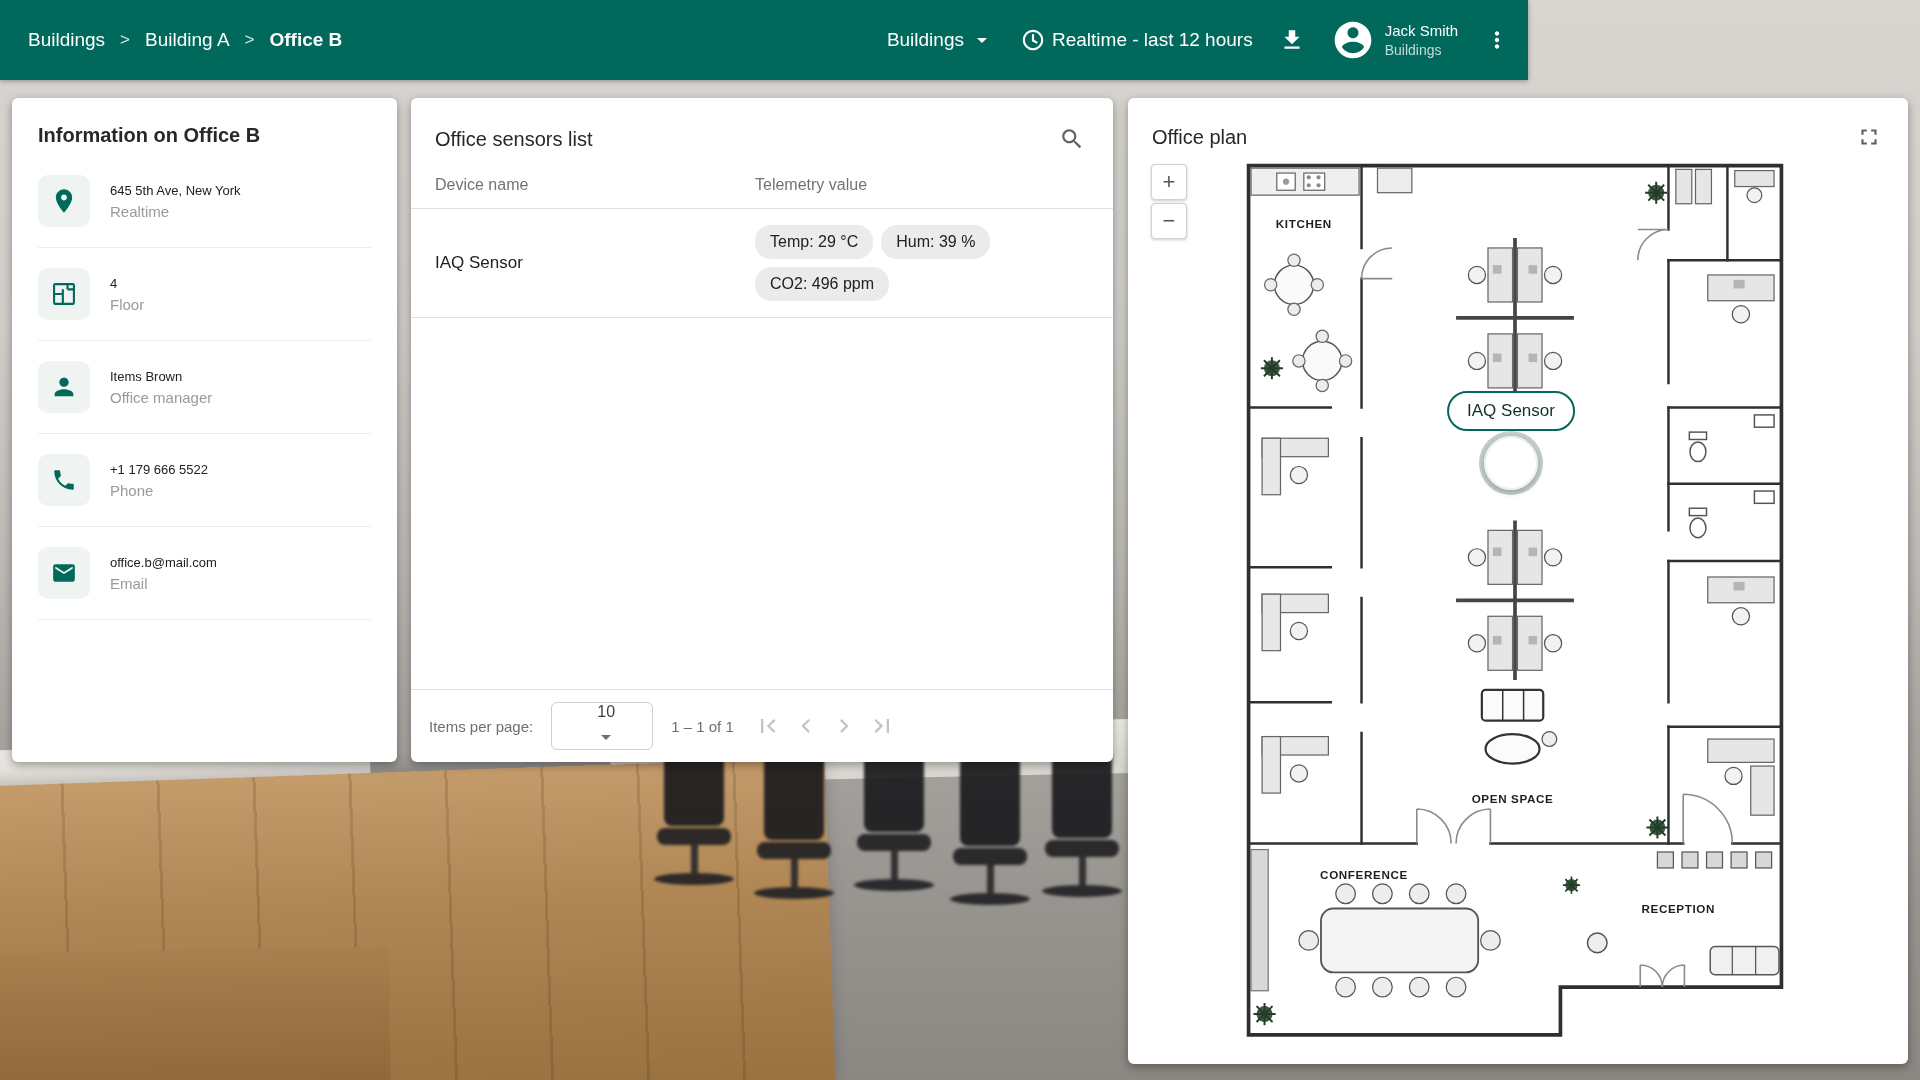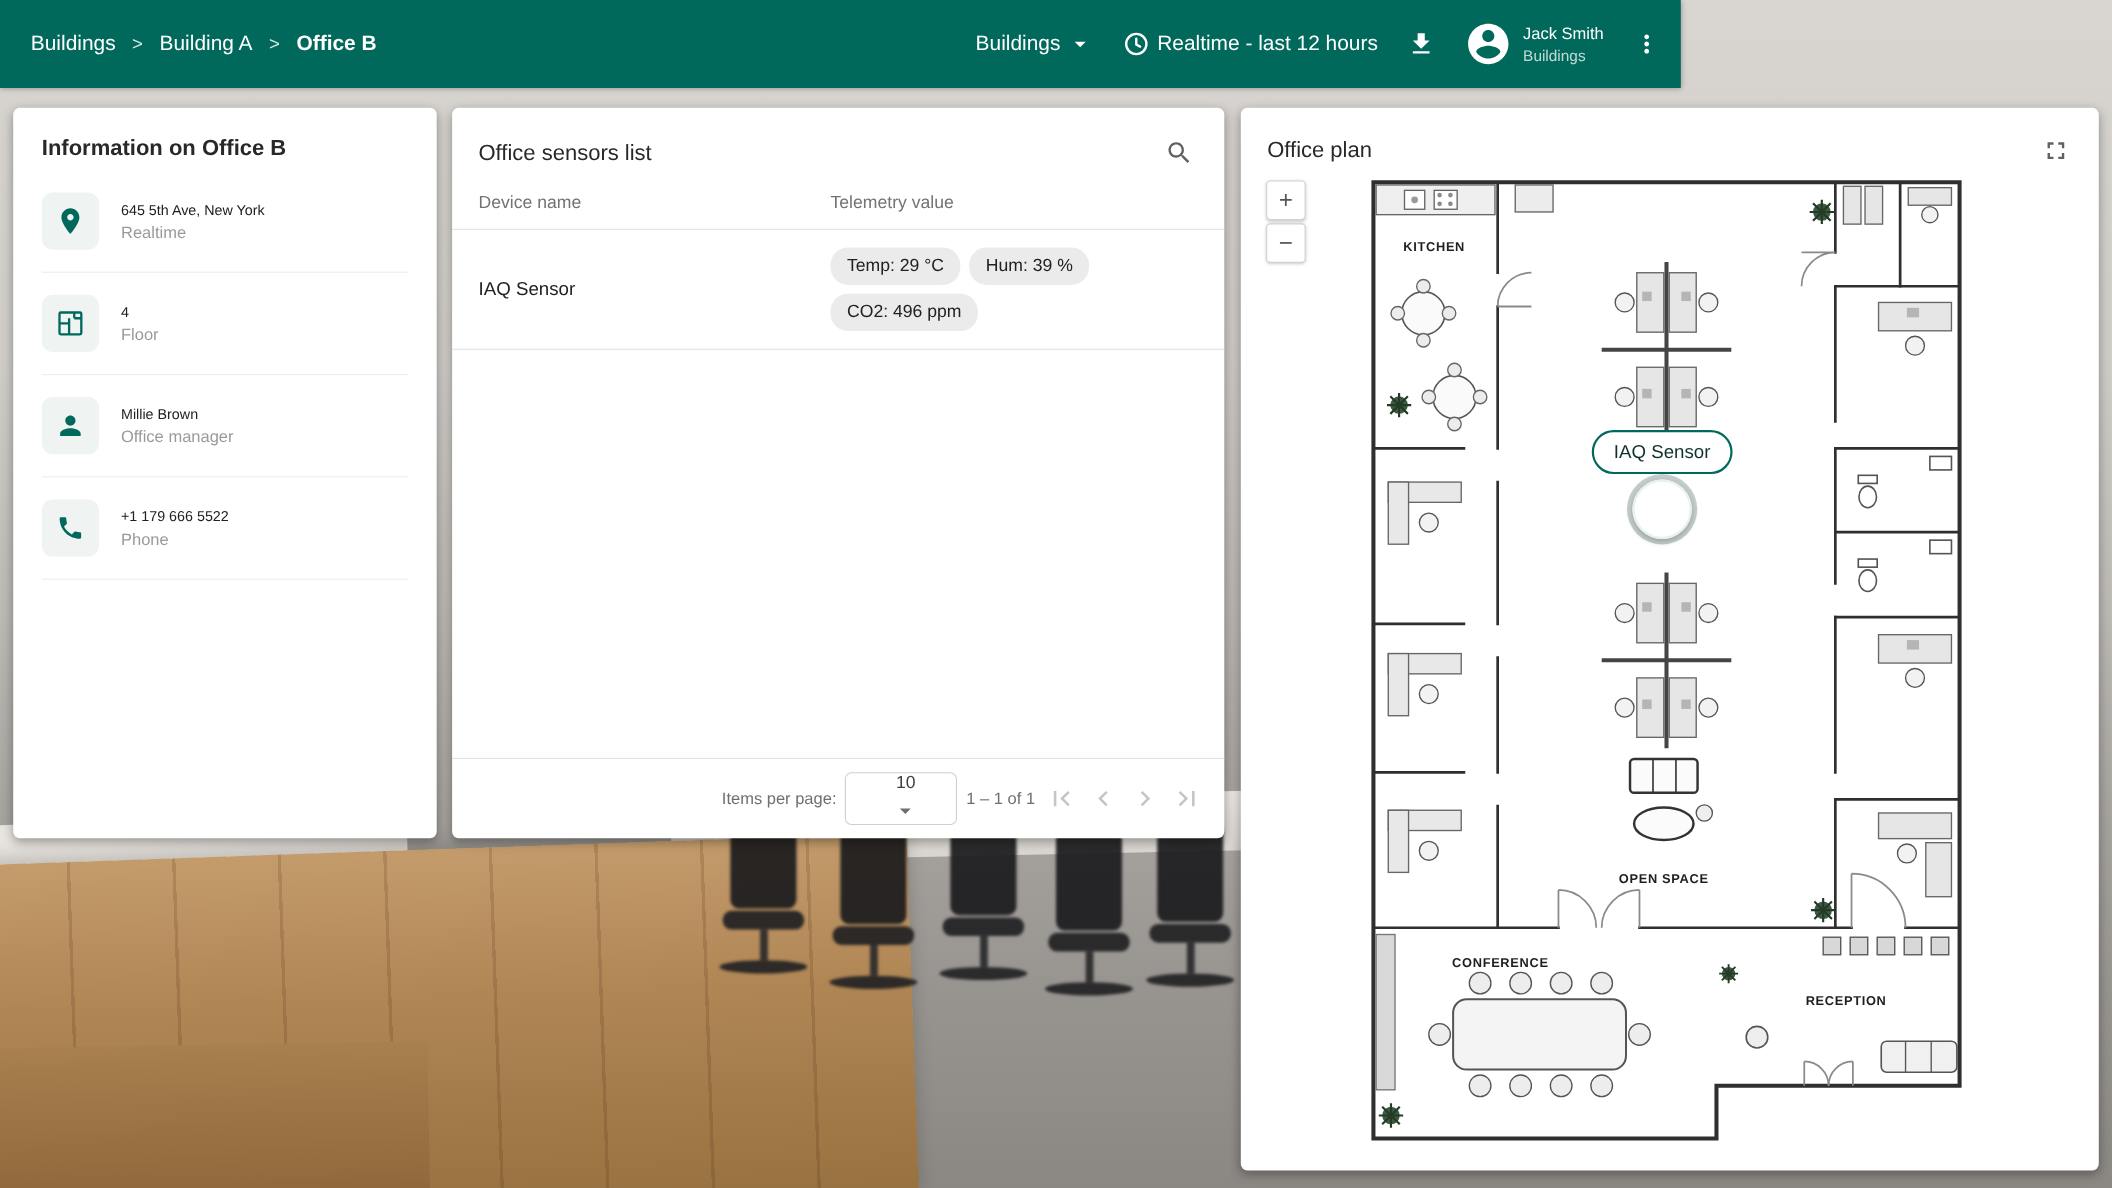--- a/index.html
+++ b/index.html
@@ -66,21 +66,21 @@
   .icon-only-btn { background:none; border:none; color:#616161; cursor:pointer; padding:4px; line-height:0; }
   .table-header { display:grid; grid-template-columns:320px 1fr; padding:12px 24px 14px;
         border-bottom:1px solid #e0e0e0; color:#737373; font-size:16px; }
   .table-row { display:grid; grid-template-columns:320px 1fr; padding:16px 24px;
         border-bottom:1px solid #e0e0e0; align-items:center; cursor:pointer; }
   .device-name { font-size:17px; color:#212121; }
   .chips { display:flex; flex-wrap:wrap; gap:8px; max-width:300px; }
   .chip { background:#ebebeb; border-radius:16px; padding:8px 15px; font-size:16px;
         color:#212121; white-space:nowrap; }
   .table-spacer { flex:1; }
-  .table-footer { display:flex; align-items:center; justify-content:flex-end; gap:8px;
+  .table-footer { display:flex; align-items:center; justify-content:flex-start; gap:18px;
         padding:12px 18px; border-top:1px solid #e0e0e0; color:#6f6f6f; font-size:15px; }
   .page-select { display:flex; align-items:center; justify-content:space-between; width:102px; height:48px;
         border:1px solid #cfcfcf; border-radius:6px; padding:0 8px 0 16px; color:#3f3f3f;
         font-size:16px; cursor:pointer; background:#fff;flex-direction:column; }
   .pager { display:flex; align-items:center; gap:6px; }
   .pager button { background:none; border:none; color:#c5c5c5; padding:2px; cursor:pointer; line-height:0; }
 
   
   .plan-card { left:1128px; top:98px; width:780px; height:966px; }
   .plan-head { display:flex; align-items:center; justify-content:space-between;
@@ -220,37 +220,48 @@
         </div>
       </div>
 
       <div class="info-row">
         <div class="info-icon">
           <svg width="28" height="28" viewBox="0 0 24 24" fill="currentColor">
               <path d="M12 12c2.21 0 4-1.79 4-4s-1.79-4-4-4-4 1.79-4 4 1.79 4 4 4zm0 2c-2.67 0-8 1.34-8 4v2h16v-2c0-2.66-5.33-4-8-4z"></path>
             </svg>
         </div>
         <div class="info-text">
-          <div class="info-value">Millie Brown</div>
+          <div class="info-value">Items Brown</div>
           <div class="info-label">Office manager</div>
         </div>
       </div>
 
       <div class="info-row">
         <div class="info-icon">
           <svg width="26" height="26" viewBox="0 0 24 24" fill="currentColor">
               <path d="M6.62 10.79c1.44 2.83 3.76 5.14 6.59 6.59l2.2-2.2c.27-.27.67-.36 1.02-.24 1.12.37 2.33.57 3.57.57.55 0 1 .45 1 1V20c0 .55-.45 1-1 1-9.39 0-17-7.61-17-17 0-.55.45-1 1-1h3.5c.55 0 1 .45 1 1 0 1.25.2 2.45.57 3.57.11.35.03.74-.25 1.02l-2.2 2.2z"></path>
             </svg>
         </div>
         <div class="info-text">
           <div class="info-value">+1 179 666 5522</div>
           <div class="info-label">Phone</div>
         </div>
       </div>
 
+      <div class="info-row">
+        <div class="info-icon">
+          <svg width="26" height="26" viewBox="0 0 24 24" fill="currentColor">
+              <path d="M20 4H4c-1.1 0-1.99.9-1.99 2L2 18c0 1.1.9 2 2 2h16c1.1 0 2-.9 2-2V6c0-1.1-.9-2-2-2zm0 4l-8 5-8-5V6l8 5 8-5v2z"></path>
+            </svg>
+        </div>
+        <div class="info-text">
+          <div class="info-value">office.b@mail.com</div>
+          <div class="info-label">Email</div>
+        </div>
+      </div>
 
     </div>
   </section>
 
   <section class="card sensors-card">
     <div class="sensors-head">
       <h2 class="card-title">Office sensors list</h2>
       <button class="icon-only-btn">
         <svg width="26" height="26" viewBox="0 0 24 24" fill="currentColor">
             <path d="M15.5 14h-.79l-.28-.27C15.41 12.59 16 11.11 16 9.5 16 5.91 13.09 3 9.5 3S3 5.91 3 9.5 5.91 16 9.5 16c1.61 0 3.09-.59 4.23-1.57l.27.28v.79l5 4.99L20.49 19l-4.99-5zm-6 0C7.01 14 5 11.99 5 9.5S7.01 5 9.5 5 14 7.01 14 9.5 11.99 14 9.5 14z"></path>

